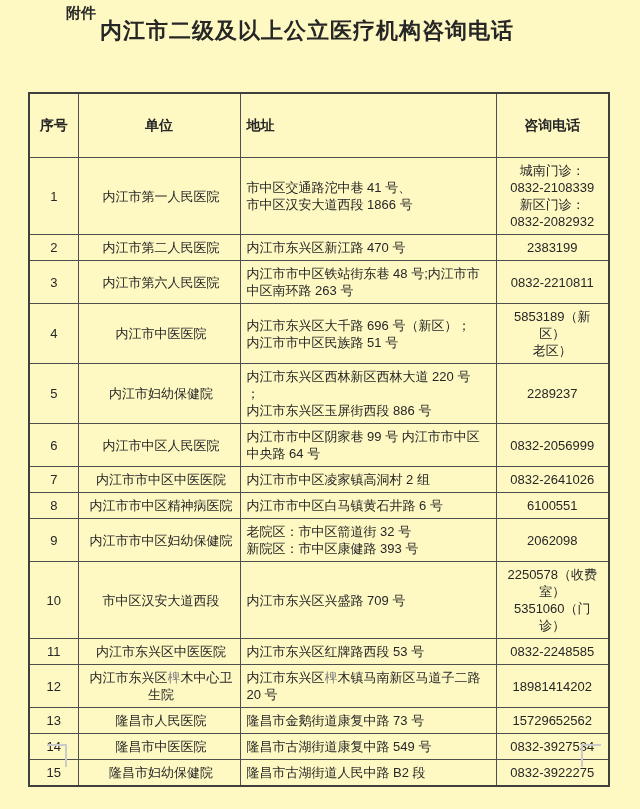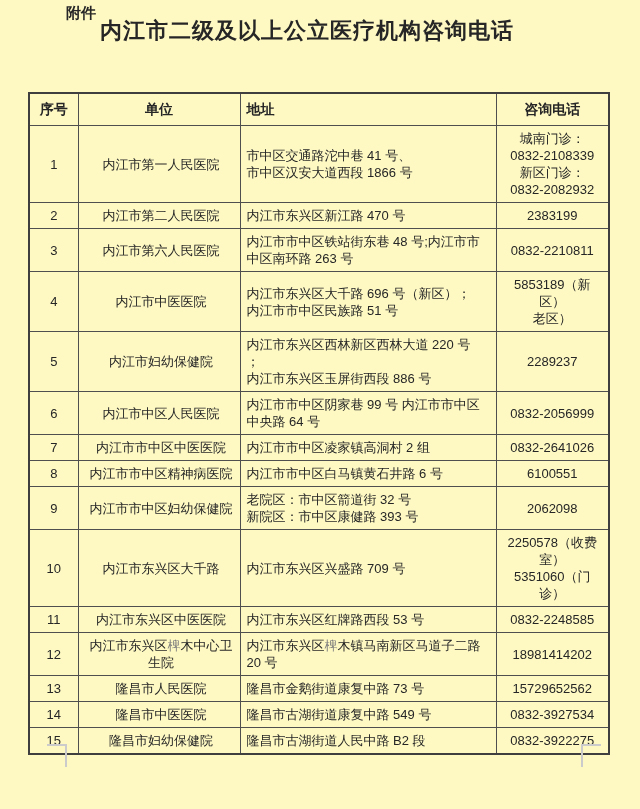--- a/index.html
+++ b/index.html
@@ -47,21 +47,21 @@
     border: 1px solid #4f4f4f;
     padding: 4px 6px;
     font-size: 13px;
     line-height: 17px;
     vertical-align: middle;
     word-break: break-all;
   }
   .phone-table th {
     font-size: 14px;
     font-weight: 700;
-    padding: 7px 6px;
+    padding: 23px 6px;
     text-align: center;
   }
   .phone-table th.h-addr { text-align: left; }
   td.c-no    { text-align: center; }
   td.c-unit  { text-align: center; padding-left: 10px; }
   td.c-addr  { text-align: left; }
   td.c-phone { text-align: center; margin-left: 36px; }
   .gray-char { color: #7e7e7e; }
   .corner {
     position: absolute;
@@ -200,21 +200,21 @@
           <td class="c-addr">
             <div>老院区：市中区箭道街 32 号</div>
             <div>新院区：市中区康健路 393 号</div>
           </td>
           <td class="c-phone">
             <div>2062098</div>
           </td>
         </tr>
         <tr>
           <td class="c-no">10</td>
-          <td class="c-unit">内江市东兴区大千路</td>
+          <td class="c-unit">市中区汉安大道西段</td>
           <td class="c-addr">
             <div>内江市东兴区兴盛路 709 号</div>
           </td>
           <td class="c-phone">
             <div>2250578（收费室）</div>
             <div>5351060（门诊）</div>
           </td>
         </tr>
         <tr>
           <td class="c-no">11</td>

